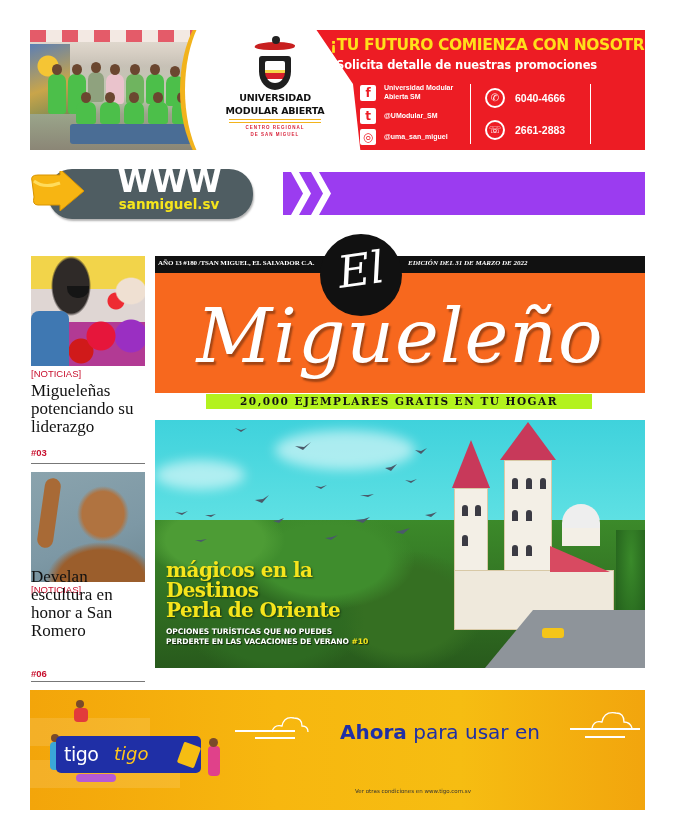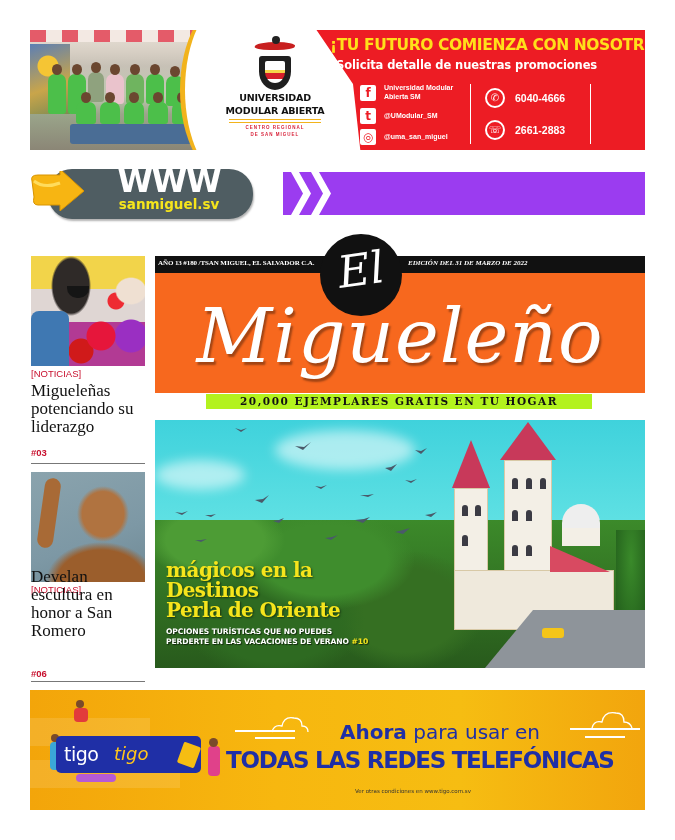--- a/index.html
+++ b/index.html
@@ -333,21 +333,20 @@
   <div class="fig" style="left:20px;top:52px;width:10px;height:28px;background:#3aa7d8;"></div>
   <div class="fig" style="left:21px;top:44px;width:8px;height:8px;background:#7a4a2a;border-radius:50%;"></div>
   <div class="fig" style="left:46px;top:84px;width:40px;height:8px;background:#b65ad6;"></div>
   <div class="fig" style="left:178px;top:56px;width:12px;height:30px;background:#e0418a;"></div>
   <div class="fig" style="left:179px;top:48px;width:9px;height:9px;background:#7a4a2a;border-radius:50%;"></div>
   <div id="tigo-card"></div>
   <div id="tigo-logo">tigo</div>
   <div id="tigo-money">tigo</div>
   <div id="tigo-bill"></div>
   <div id="tigo-line1"><b>Ahora</b><span> para usar en</span></div>
-  <div id="tigo-line2">TODAS LAS REDES TELEFÓNICAS</div>
   <div id="tigo-cond">Ver otras condiciones en www.tigo.com.sv</div>
 
   <div class="cloud-line" style="left:205px;top:40px;width:60px;"></div>
   <div class="cloud-line" style="left:225px;top:47px;width:40px;"></div>
   <svg class="abs" style="left:240px;top:24px;" width="40" height="20" viewBox="0 0 40 20">
     <path d="M2 18 Q4 10 12 12 Q14 2 24 4 Q32 4 32 12 Q38 12 38 18" fill="none" stroke="#fff" stroke-width="1.3"></path>
   </svg>
   <div class="cloud-line" style="left:540px;top:38px;width:70px;"></div>
   <div class="cloud-line" style="left:555px;top:46px;width:40px;"></div>
   <svg class="abs" style="left:560px;top:18px;" width="44" height="22" viewBox="0 0 44 22">

